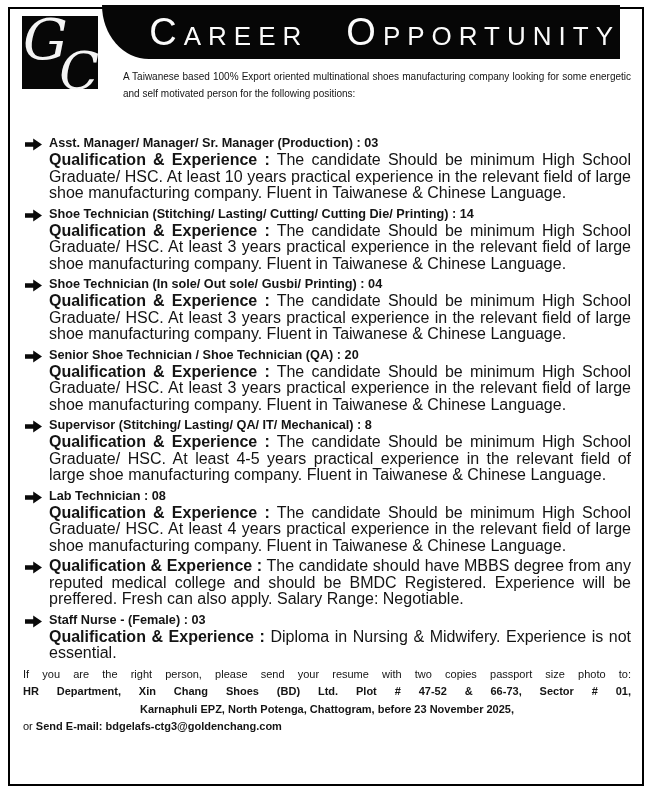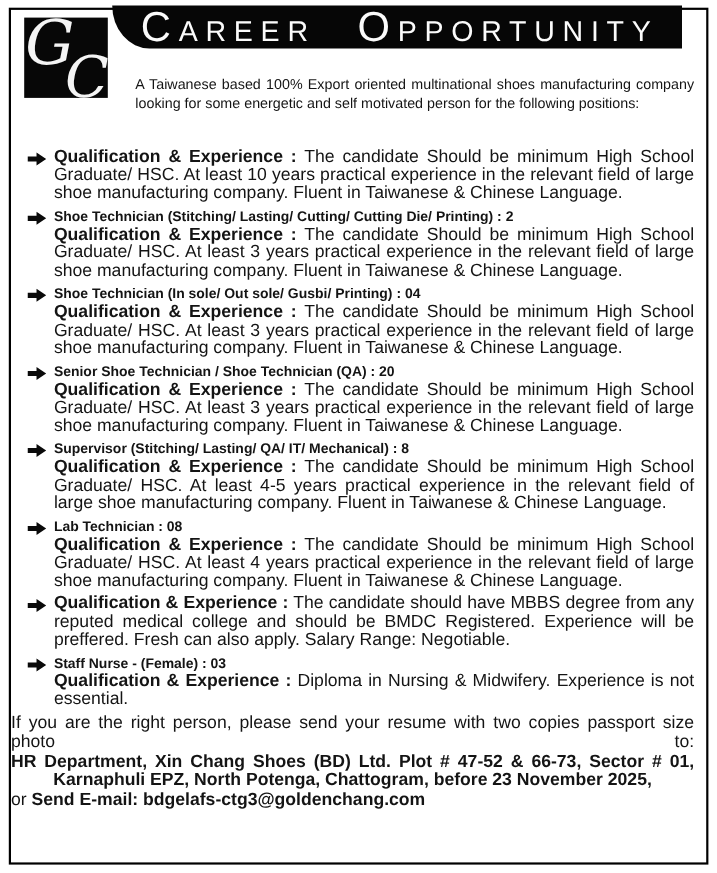--- a/index.html
+++ b/index.html
@@ -32,46 +32,46 @@
     color: #f4f4f4;
     font-family: "DejaVu Serif", serif;
     font-style: italic;
     line-height: 1;
   }
   .logo .g1 { font-size: 56px; left: 1px; top: -4px; }
   .logo .g2 { font-size: 52px; right: -1px; bottom: -8px; }
   .banner {
     position: absolute;
     left: 92px; top: -4px;
-    width: 518px; height: 39px;
+    width: 518px; height: 54px;
     background: #060606;
     border-bottom-left-radius: 52px 60px;
     display: flex;
     align-items: center;
-    justify-content: flex-start;
+    justify-content: flex-end;
     gap: 38px;
     padding-left: 26px;
     box-sizing: border-box;
   }
   .banner .bword {
     display: inline-block;
     color: #fbfbfb;
     text-transform: uppercase;
     font-size: 26px;
     letter-spacing: 7px;
     font-weight: 400;
     line-height: 1;
   }
   .banner .bword::first-letter { font-size: 38px; }
   .intro {
     position: absolute;
     left: 113px; top: 59px;
     width: 508px;
     margin: 0;
-    font-size: 13px;
+    font-size: 10px;
     line-height: 17px;
     text-align: justify;
   }
   
   .jobs { padding: 2px 11px 0 15px; }
   .job { display: flex; margin-bottom: 4px; }
   .arrow { width: 24px; flex-shrink: 0; padding-top: 3px; }
   .arrow svg { display: block; }
   .jbody { flex: 1; }
   .jtitle {
@@ -89,22 +89,22 @@
   .jdesc b { font-weight: bold; }
   
   .offer {
     margin: 9px 11px 8px 13px;
     font-size: 12.4px;
     line-height: 17px;
     text-align: justify;
   }
   .offer .we { font-weight: bold; font-style: italic; }
   .apply {
-    margin: 0 11px 0 0;
-    font-size: 16px;
+    margin: 0 11px 0 13px;
+    font-size: 11px;
     line-height: 17.5px;
   }
   .apply p { margin: 0; }
   .jfull { text-align: justify; text-align-last: justify; }
   .bold { font-weight: bold; text-align: center; }
 </style>
 </head>
 <body>
 
 <div class="frame">
@@ -123,33 +123,34 @@
 
   <div class="jobs">
 
     <div class="job">
       <span class="arrow">
           <svg width="17" height="13" viewBox="0 0 17 13">
             <path d="M0 4.2 h8.2 V0.6 L17 6.5 8.2 12.4 V8.8 H0 Z" fill="#0a0a0a"></path>
           </svg>
         </span>
       <div class="jbody">
+        <div class="jtitle">Asst. Manager/ Manager/ Sr. Manager (Production) : 03</div>
         <p class="jdesc"><b>Qualification &amp; Experience :</b>
           <span>The candidate Should be minimum High School Graduate/ HSC. At least 10 years practical experience in the relevant field of large shoe manufacturing company. Fluent in Taiwanese &amp; Chinese Language.</span></p>
       </div>
     </div>
 
     <div class="job">
       <span class="arrow">
           <svg width="17" height="13" viewBox="0 0 17 13">
             <path d="M0 4.2 h8.2 V0.6 L17 6.5 8.2 12.4 V8.8 H0 Z" fill="#0a0a0a"></path>
           </svg>
         </span>
       <div class="jbody">
-        <div class="jtitle">Shoe Technician (Stitching/ Lasting/ Cutting/ Cutting Die/ Printing) : 2</div>
+        <div class="jtitle">Shoe Technician (Stitching/ Lasting/ Cutting/ Cutting Die/ Printing) : 14</div>
         <p class="jdesc"><b>Qualification &amp; Experience :</b>
           <span>The candidate Should be minimum High School Graduate/ HSC. At least 3 years practical experience in the relevant field of large shoe manufacturing company. Fluent in Taiwanese &amp; Chinese Language.</span></p>
       </div>
     </div>
 
     <div class="job">
       <span class="arrow">
           <svg width="17" height="13" viewBox="0 0 17 13">
             <path d="M0 4.2 h8.2 V0.6 L17 6.5 8.2 12.4 V8.8 H0 Z" fill="#0a0a0a"></path>
           </svg>

